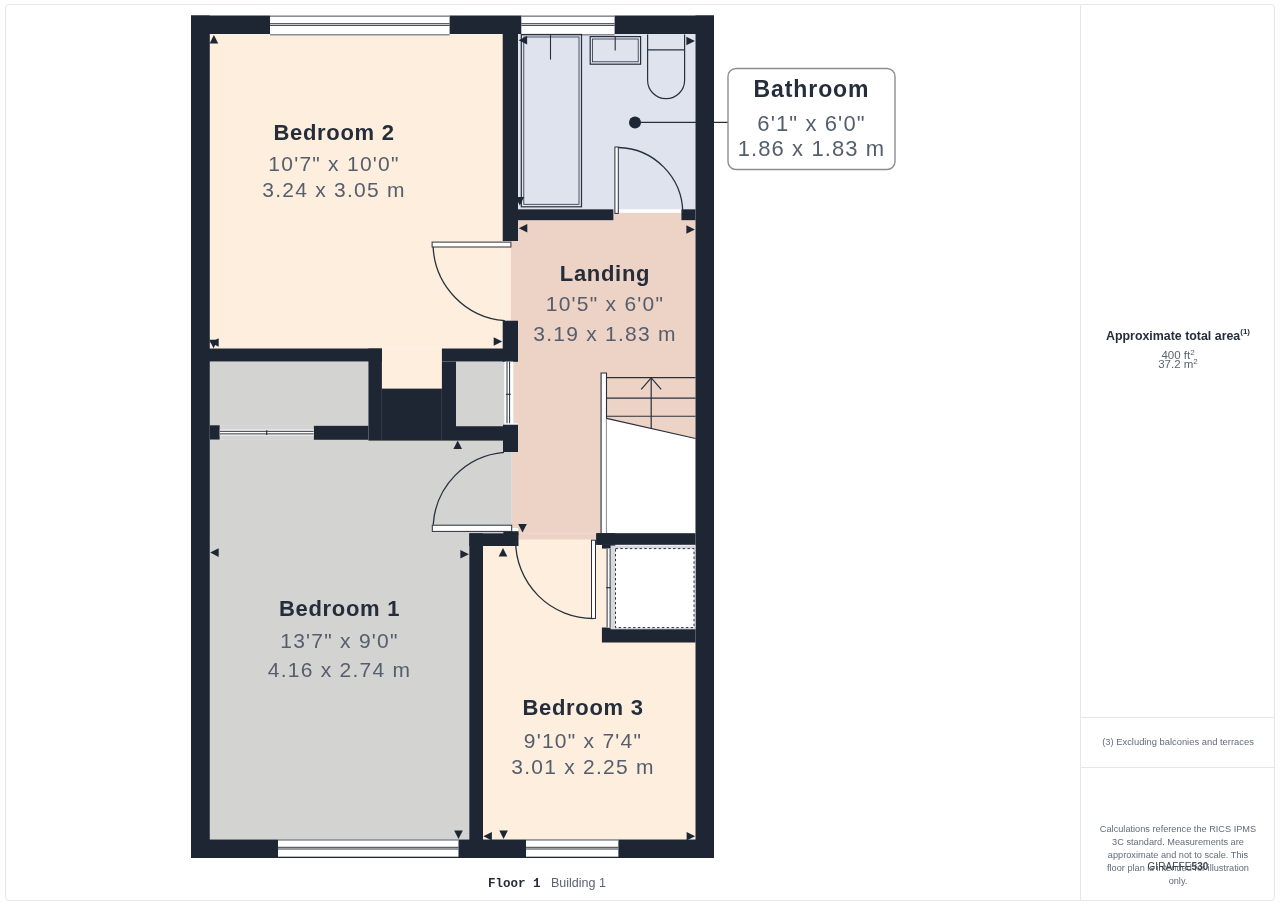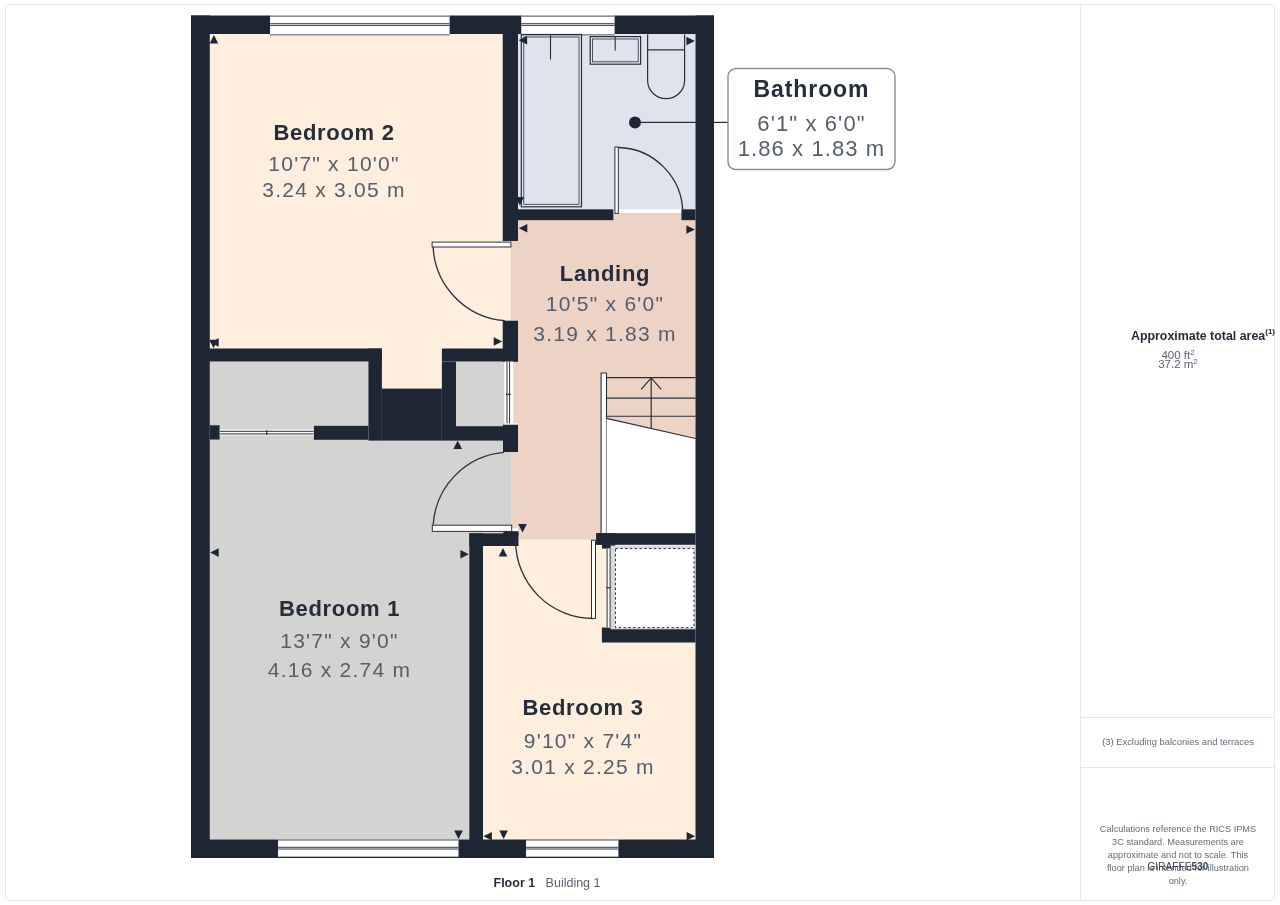--- a/index.html
+++ b/index.html
@@ -253,30 +253,30 @@
     <path d="M468.9 554.3 l-8.5 -4.3 v8.6 z"></path>
     <path d="M210.2 552.6 l8.5 -4.3 v8.6 z"></path>
     <path d="M458.5 839.1 l-4.3 -8.5 h8.6 z"></path>
     <path d="M503 548 l-4.3 8.5 h8.6 z"></path>
     <path d="M483.4 836.2 l8.5 -4.3 v8.6 z"></path>
     <path d="M503.6 838.9 l-4.3 -8.5 h8.6 z"></path>
     <path d="M695.1 836.2 l-8.5 -4.3 v8.6 z"></path>
   </g>
   </svg>
 
-  <div class="sb" style="top:327px;font-size:12.4px;font-weight:bold;color:#252d3a;text-align:right;">Approximate total area<span style="font-size:8px;vertical-align:6px;">(1)</span></div>
+  <div class="sb" style="top:327px;font-size:12.4px;font-weight:bold;color:#252d3a;">Approximate total area<span style="font-size:8px;vertical-align:6px;">(1)</span></div>
 
   <div class="sb" style="top:348px;font-size:11.5px;">400 ft<span style="font-size:8px;vertical-align:4px;">2</span></div>
 
   <div class="sb" style="top:357px;font-size:11.5px;">37.2 m<span style="font-size:8px;vertical-align:4px;">2</span></div>
 
   <div style="position:absolute;left:1081px;top:717px;width:193px;height:1px;background:#e7e7e7;"></div>
 
   <div class="sb" style="top:735.5px;font-size:9.4px;color:#636c78;">(3) Excluding balconies and terraces</div>
 
   <div style="position:absolute;left:1081px;top:767px;width:193px;height:1px;background:#e7e7e7;"></div>
 
   <div class="sb" style="top:823px;left:1088px;width:180px;font-size:9.2px;line-height:12.9px;color:#636c78;">Calculations reference the RICS IPMS<br>3C standard. Measurements are<br>approximate and not to scale. This<br>floor plan is intended for illustration<br>only.</div>
 
   <div class="sb" style="top:861px;font-size:10px;color:#3c424c;letter-spacing:0.1px;">GIRAFFE<b>530</b></div>
 
-  <div style="position:absolute;left:7px;top:876px;width:1080px;text-align:center;font-size:12.5px;color:#5b6270;"><b style="color:#252d3a;">Floor 1</b>&nbsp;&nbsp;&nbsp;Building 1</div>
+  <div style="position:absolute;left:7px;top:876px;width:1080px;text-align:center;font-size:12.5px;color:#5b6270;"><b style="color:#252d3a;font-family:Liberation Mono, monospace;">Floor 1</b>&nbsp;&nbsp;&nbsp;Building 1</div>
 </div>
 
 </body></html>

